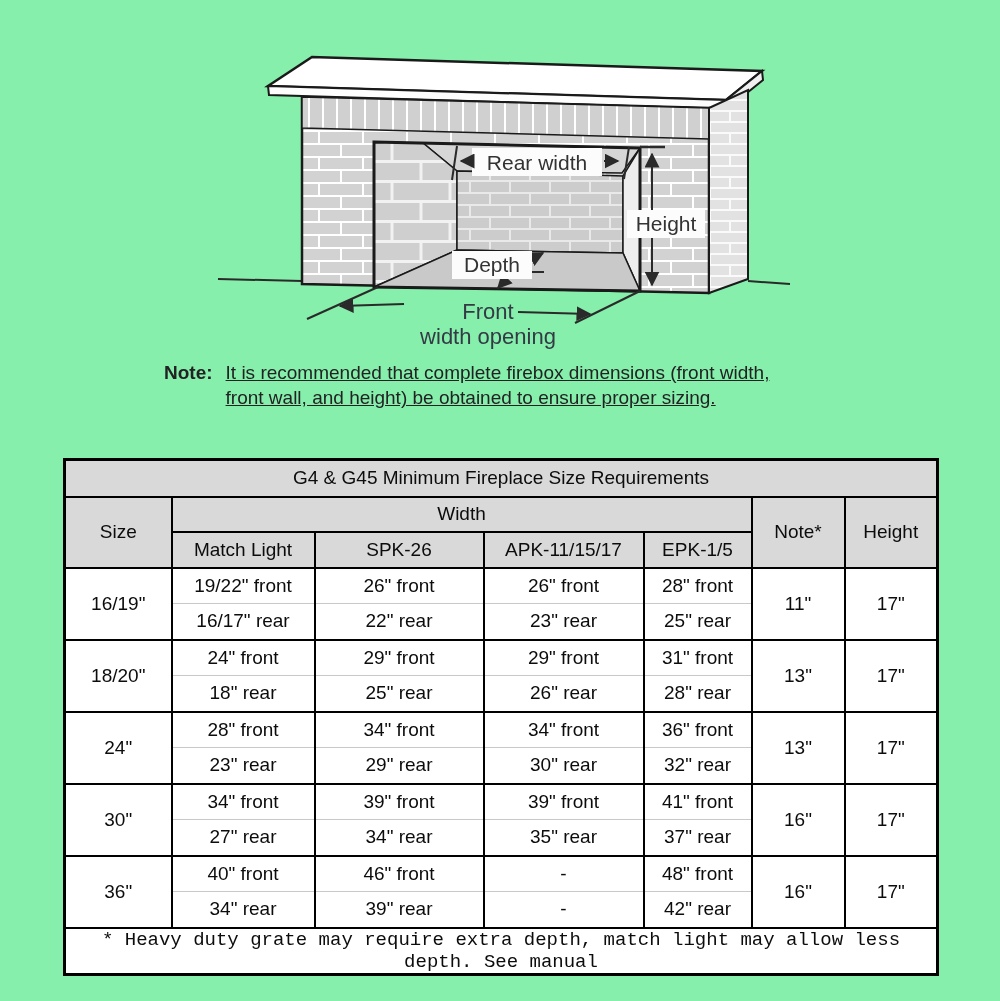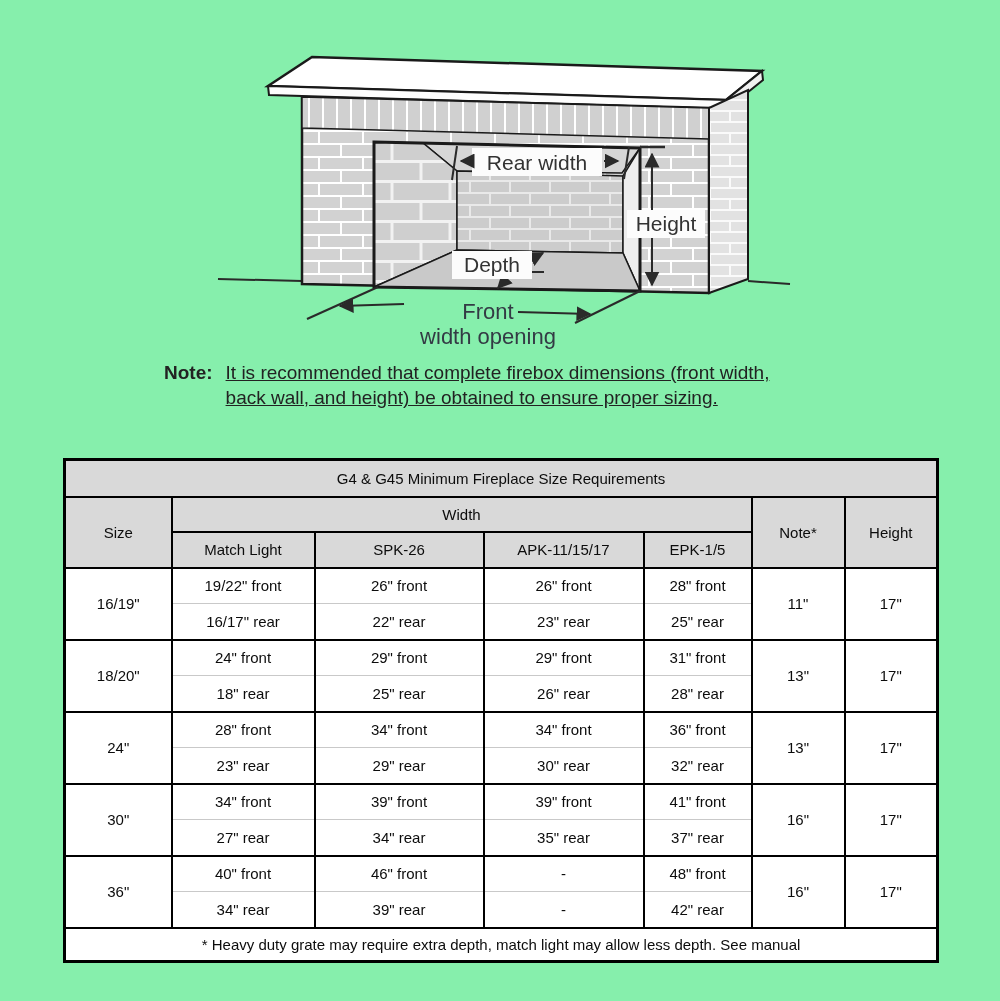--- a/index.html
+++ b/index.html
@@ -12,32 +12,32 @@
   .dlabel2{font-family:"Liberation Sans", sans-serif;font-size:22px;fill:#333a44;text-anchor:middle;}
 
   .note{position:absolute;left:164px;top:360px;display:flex;gap:13px;
         font-size:19px;line-height:25px;color:#222;}
   .note-label{font-weight:bold;white-space:nowrap;}
   .note-body span{display:block;white-space:nowrap;text-decoration:underline;}
 
   table.spec{
     position:absolute;left:63px;top:458px;width:873px;
     border-collapse:collapse;table-layout:fixed;background:#fff;
-    font-size:15px;color:#0c0c0c;
+    font-size:19px;color:#0c0c0c;
     border:3px solid #000;
   }
   table.spec td{border:2px solid #000;text-align:center;vertical-align:middle;padding:0;}
   td.hdr{background:#d9d9d9;}
   tr.title-row{height:37px;}
   tr.hdr-a{height:35px;margin-left:44px;}
   tr.hdr-b{height:36px;margin-top:18px;}
   tr.f, tr.r{height:36px;}
   tr.f td.w{border-bottom:1px solid #c9c9c9;}
   tr.r td.w{border-top:1px solid #c9c9c9;}
-  tr.foot{height:34px;}
+  tr.foot{height:34px;font-family:Liberation Mono, monospace;}
   td.footnote{border-top:3px solid #000;background:#fff;}
 </style>
 </head>
 <body>
 
 <div class="page">
 
   <svg class="diagram" width="1000" height="352" viewBox="0 0 1000 352">
     <defs>
       <pattern id="pbrick" width="44" height="26" patternUnits="userSpaceOnUse">
@@ -124,21 +124,21 @@
       <line x1="518" y1="312" x2="590" y2="314" marker-end="url(#arr)"></line>
       <text class="dlabel2" x="488" y="319" stroke="none">Front</text>
       <text class="dlabel2" x="488" y="344" stroke="none">width opening</text>
     </g>
   </svg>
 
   <div class="note">
     <span class="note-label">Note:</span>
     <span class="note-body">
       <span>It is recommended that complete firebox dimensions (front width,</span>
-      <span>back wall, and height) be obtained to ensure proper sizing.</span>
+      <span>front wall, and height) be obtained to ensure proper sizing.</span>
     </span>
   </div>
 
   <table class="spec">
     <colgroup>
       <col style="width:107px">
         <col style="width:143px">
         <col style="width:169px">
       <col style="width:160px">
         <col style="width:108px">

